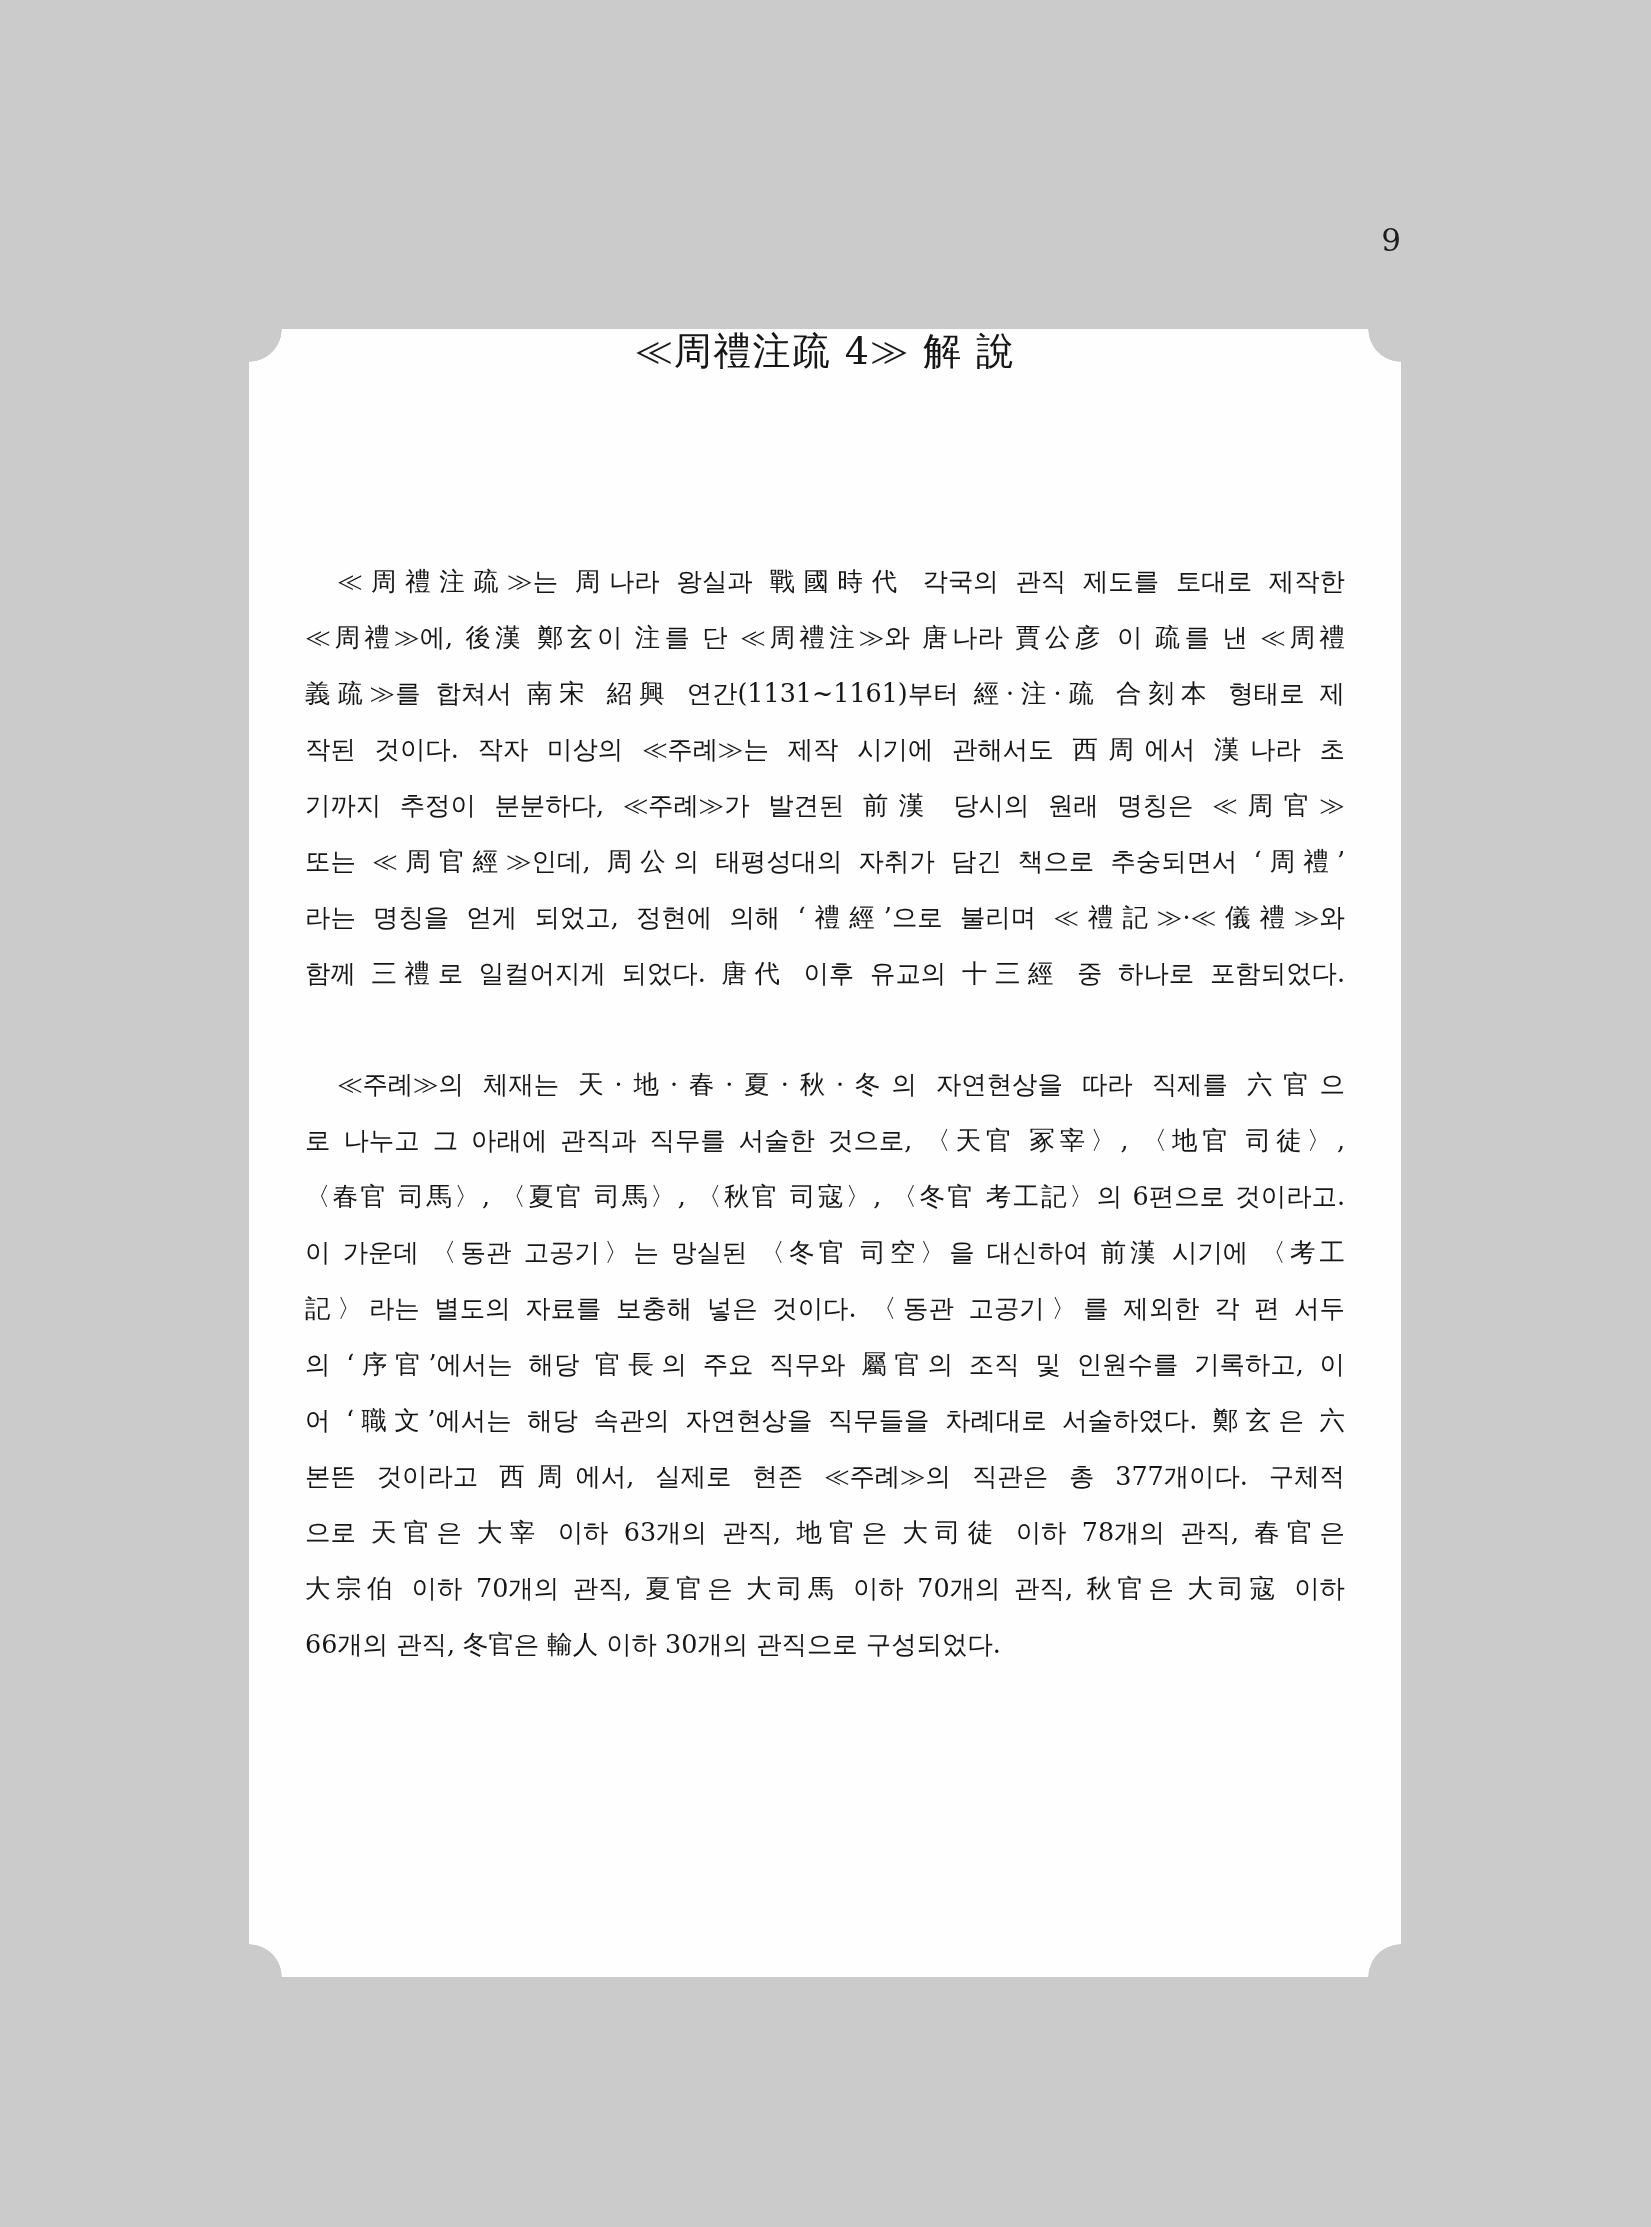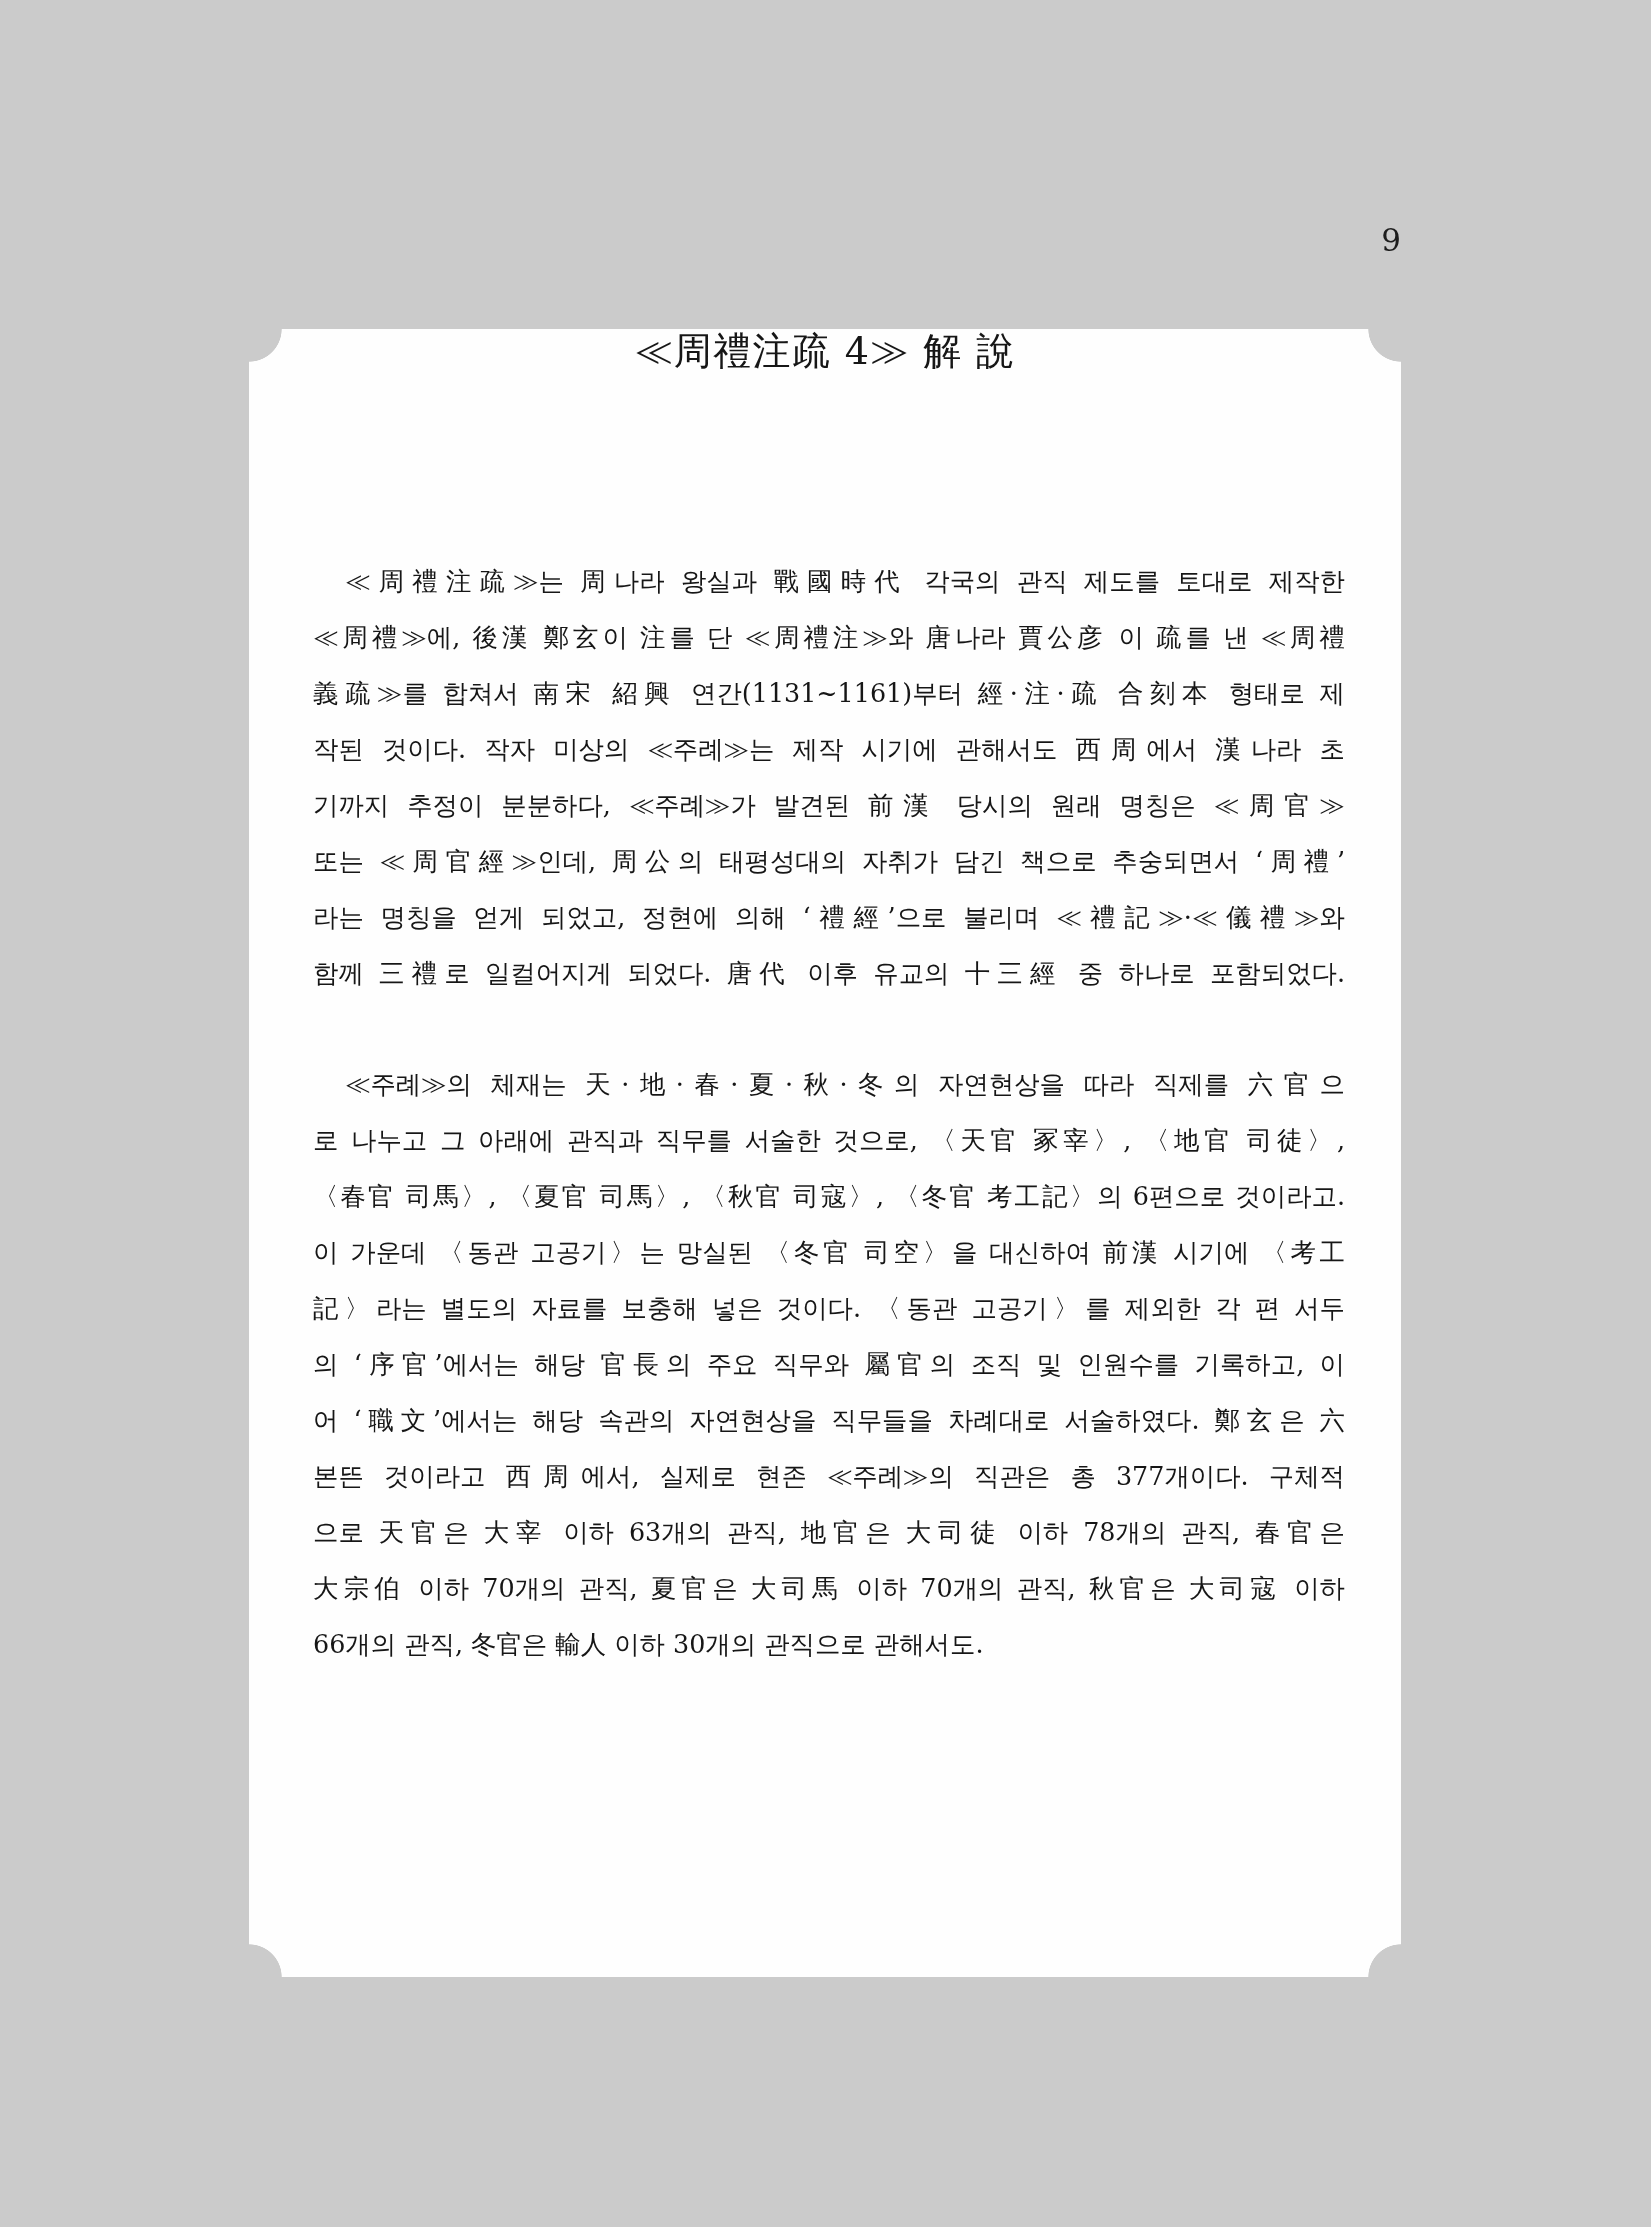--- a/index.html
+++ b/index.html
@@ -55,21 +55,20 @@
   }
   .para { display: block; }
   .para-1 { margin-top: 179px; }
   .para-2 { margin-top: 55px; }
   .line {
     text-align: justify;
     text-align-last: justify;
     height: 56px;
     overflow: hidden;
     word-break: keep-all;
-    margin-left: 8px;
   }
   .line.indent { text-indent: 32px; }
   .line.last { text-align-last: left; }
 </style>
 </head>
 <body>
 
 <div class="page-number">9</div>
 
 <div class="panel">
@@ -92,18 +91,18 @@
       <div class="line indent">≪주례≫의 체재는 天·地·春·夏·秋·冬의 자연현상을 따라 직제를 六官으</div>
       <div class="line">로 나누고 그 아래에 관직과 직무를 서술한 것으로, 〈天官 冢宰〉, 〈地官 司徒〉,</div>
       <div class="line">〈春官 司馬〉, 〈夏官 司馬〉, 〈秋官 司寇〉, 〈冬官 考工記〉의 6편으로 것이라고.</div>
       <div class="line">이 가운데 〈동관 고공기〉는 망실된 〈冬官 司空〉을 대신하여 前漢 시기에 〈考工</div>
       <div class="line">記〉라는 별도의 자료를 보충해 넣은 것이다. 〈동관 고공기〉를 제외한 각 편 서두</div>
       <div class="line">의 ‘序官’에서는 해당 官長의 주요 직무와 屬官의 조직 및 인원수를 기록하고, 이</div>
       <div class="line">어 ‘職文’에서는 해당 속관의 자연현상을 직무들을 차례대로 서술하였다. 鄭玄은 六</div>
       <div class="line">본뜬 것이라고 西周에서, 실제로 현존 ≪주례≫의 직관은 총 377개이다. 구체적</div>
       <div class="line">으로 天官은 大宰 이하 63개의 관직, 地官은 大司徒 이하 78개의 관직, 春官은</div>
       <div class="line">大宗伯 이하 70개의 관직, 夏官은 大司馬 이하 70개의 관직, 秋官은 大司寇 이하</div>
-      <div class="line last">66개의 관직, 冬官은 輸人 이하 30개의 관직으로 관해서도.</div>
+      <div class="line last">66개의 관직, 冬官은 輸人 이하 30개의 관직으로 구성되었다.</div>
     </div>
 
   </div>
 </div>
 
 
 </body></html>

